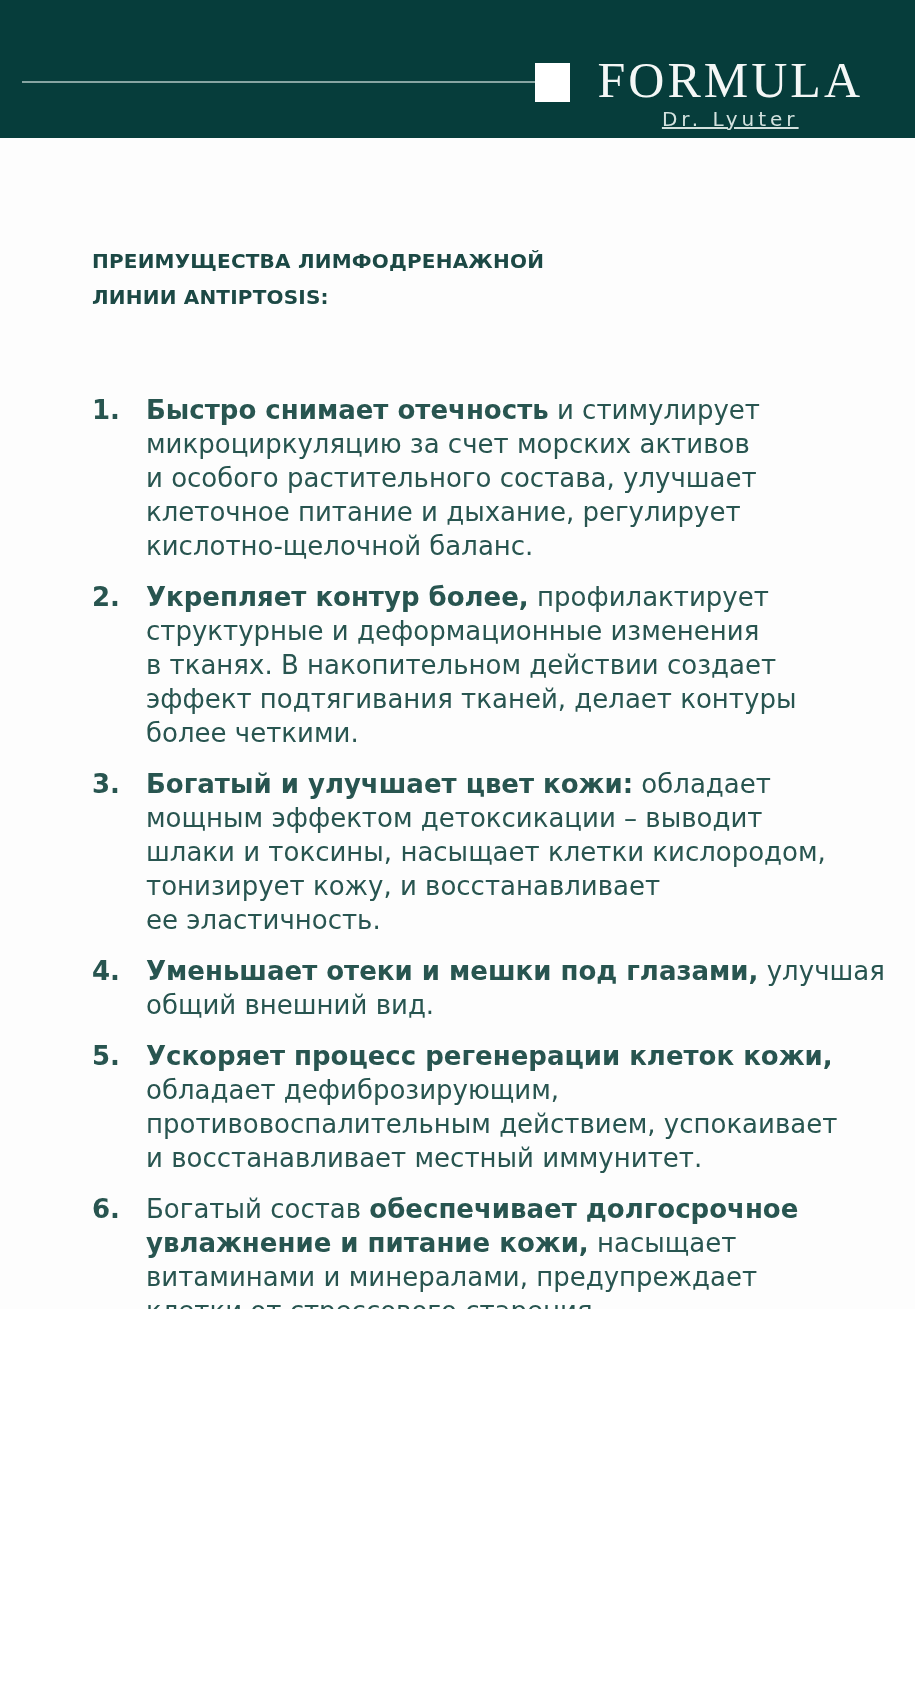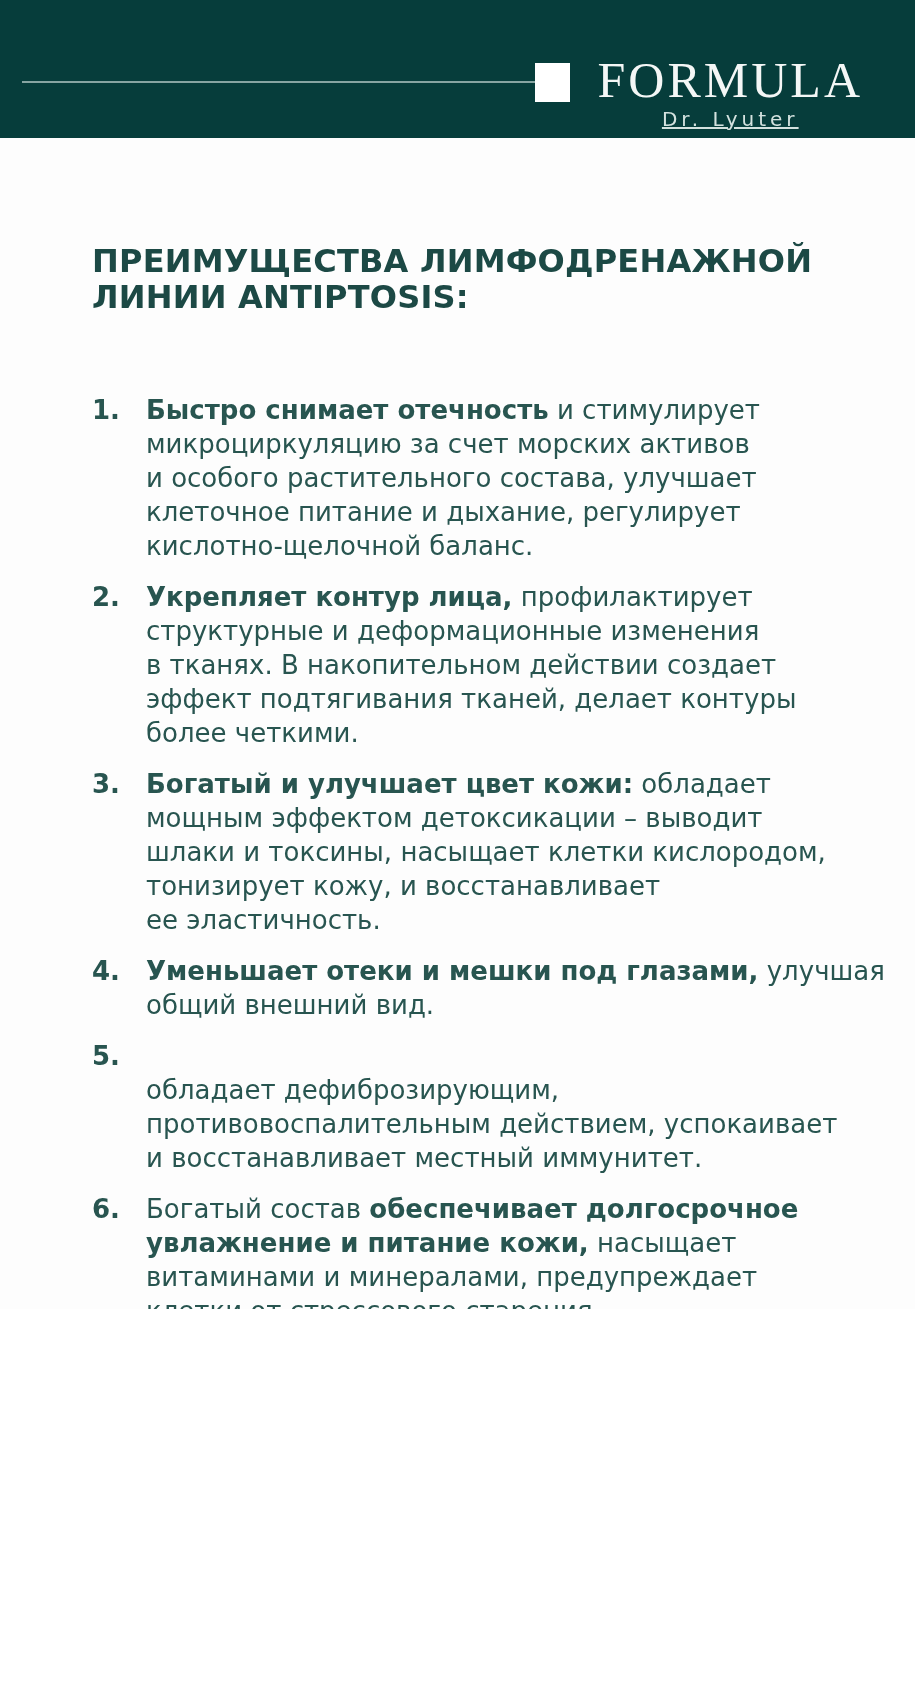--- a/index.html
+++ b/index.html
@@ -64,21 +64,21 @@
     text-decoration:underline;
   }
 
   
   .content{
     padding:105px 28px 0 92px;
   }
   .title{
     font-family:"DejaVu Sans",sans-serif;
     font-weight:700;
-    font-size:32px;
+    font-size:20px;
     line-height:36px;
     letter-spacing:0.2px;
     color:var(--title-text);
     white-space:pre-line;
     margin:0 0 78px 0;
   }
   .benefits{
     color:var(--body-text);
     font-size:26px;
     line-height:34px;
@@ -121,42 +121,42 @@
         <div class="benefit">
           <span class="num">1.</span>
           <div class="itext"><span class="b">Быстро снимает отечность</span><span class="r"> и стимулирует
 микроциркуляцию за счет морских активов
 и особого растительного состава, улучшает
 клеточное питание и дыхание, регулирует
 кислотно-щелочной баланс.</span></div>
         </div>
         <div class="benefit">
           <span class="num">2.</span>
-          <div class="itext"><span class="b">Укрепляет контур лица,</span><span class="r"> профилактирует
+          <div class="itext"><span class="b">Укрепляет контур более,</span><span class="r"> профилактирует
 структурные и деформационные изменения
 в тканях. В накопительном действии создает
 эффект подтягивания тканей, делает контуры
 более четкими.</span></div>
         </div>
         <div class="benefit">
           <span class="num">3.</span>
           <div class="itext"><span class="b">Богатый и улучшает цвет кожи:</span><span class="r"> обладает
 мощным эффектом детоксикации – выводит
 шлаки и токсины, насыщает клетки кислородом,
 тонизирует кожу, и восстанавливает
 ее эластичность.</span></div>
         </div>
         <div class="benefit">
           <span class="num">4.</span>
           <div class="itext"><span class="b">Уменьшает отеки и мешки под глазами,</span><span class="r"> улучшая
 общий внешний вид.</span></div>
         </div>
         <div class="benefit">
           <span class="num">5.</span>
-          <div class="itext"><span class="r">
+          <div class="itext"><span class="b">Ускоряет процесс регенерации клеток кожи,</span><span class="r">
 обладает дефиброзирующим,
 противовоспалительным действием, успокаивает
 и восстанавливает местный иммунитет.</span></div>
         </div>
         <div class="benefit">
           <span class="num">6.</span>
           <div class="itext"><span class="r">Богатый состав </span><span class="b">обеспечивает долгосрочное
 увлажнение и питание кожи,</span><span class="r"> насыщает
 витаминами и минералами, предупреждает
 клетки от стрессового старения.</span></div>

